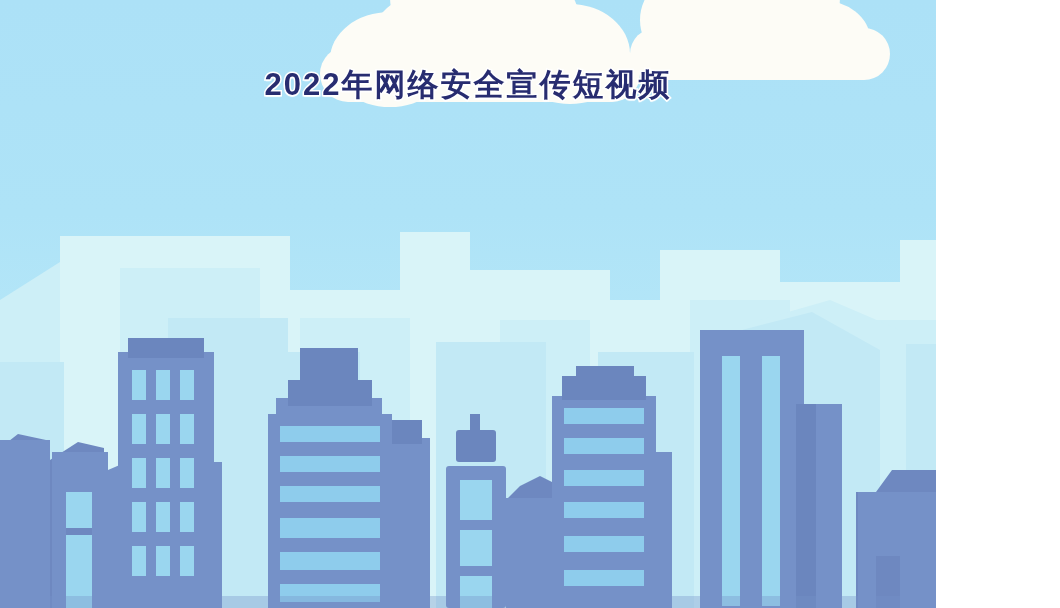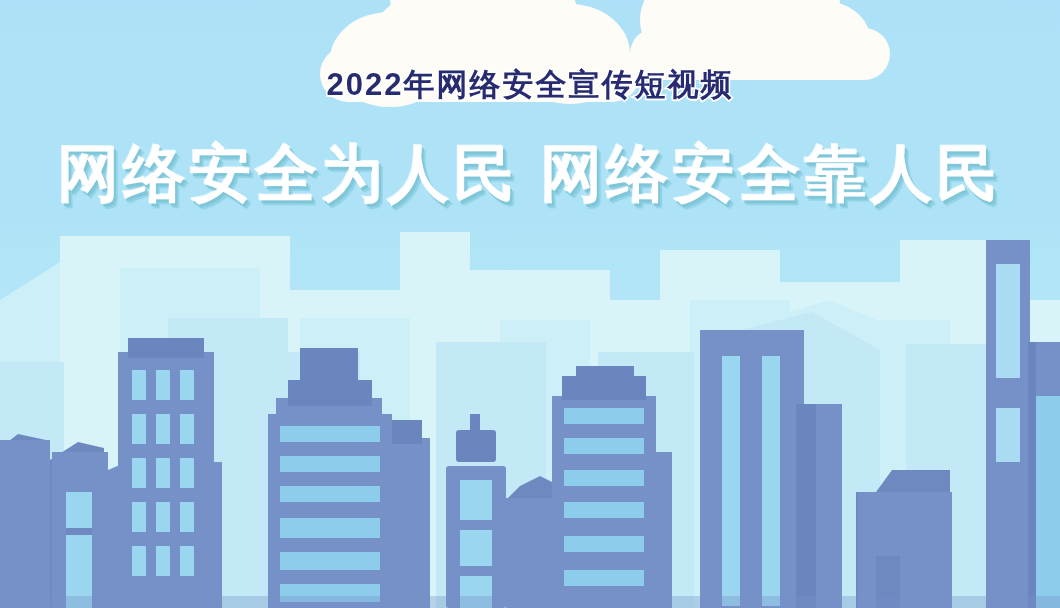--- a/index.html
+++ b/index.html
@@ -2,21 +2,21 @@
 <html><head>
 <meta charset="utf-8">
 <style>
   html, body {
     margin: 0;
     padding: 0;
     background: #ffffff;
   }
   #poster {
     position: relative;
-    width: 1060px;
+    width: 936px;
     height: 608px;
     overflow: hidden;
     font-family: "Liberation Sans", "DejaVu Sans", sans-serif;
     background: linear-gradient(180deg, #aee2f7 0%, #b2e5f8 40%, #bdeaf8 70%, #c6eef9 100%);
     text-decoration: underline;
   }
 
   
   .sky {
     position: absolute;
@@ -240,16 +240,15 @@
     <rect x="996" y="408" width="24" height="54" fill="#A9DCF2"></rect>
     <rect x="1030" y="342" width="30" height="266" fill="#7591C8"></rect>
     <rect x="1034" y="396" width="26" height="212" fill="#8ECCEC"></rect>
     <rect x="1028" y="342" width="8" height="266" fill="#6B86BE"></rect>
 
     <rect x="0" y="596" width="1060" height="12" fill="#7591C8" opacity="0.35"></rect>
   </svg>
 
   <div class="text-wrap">
     <h2 id="subtitle">2022年网络安全宣传短视频</h2>
-    <h1 id="headline">网络安全为人民 网络安全靠人民</h1>
   </div>
 
 </div>
 
 </body></html>

